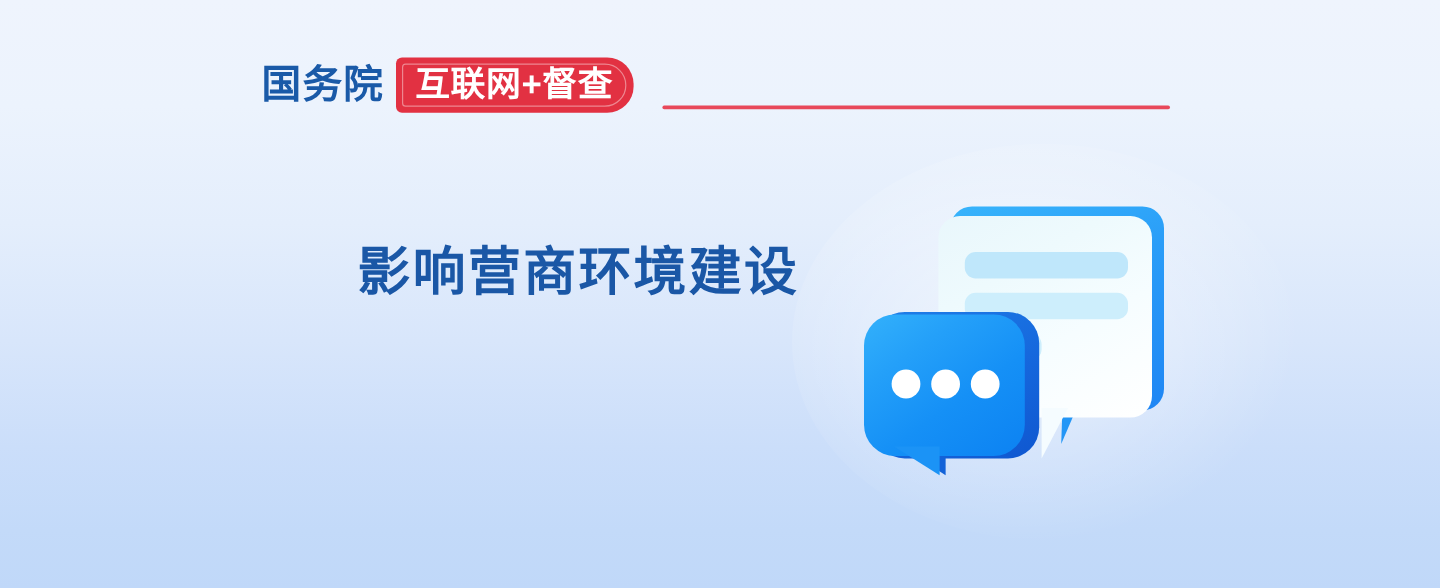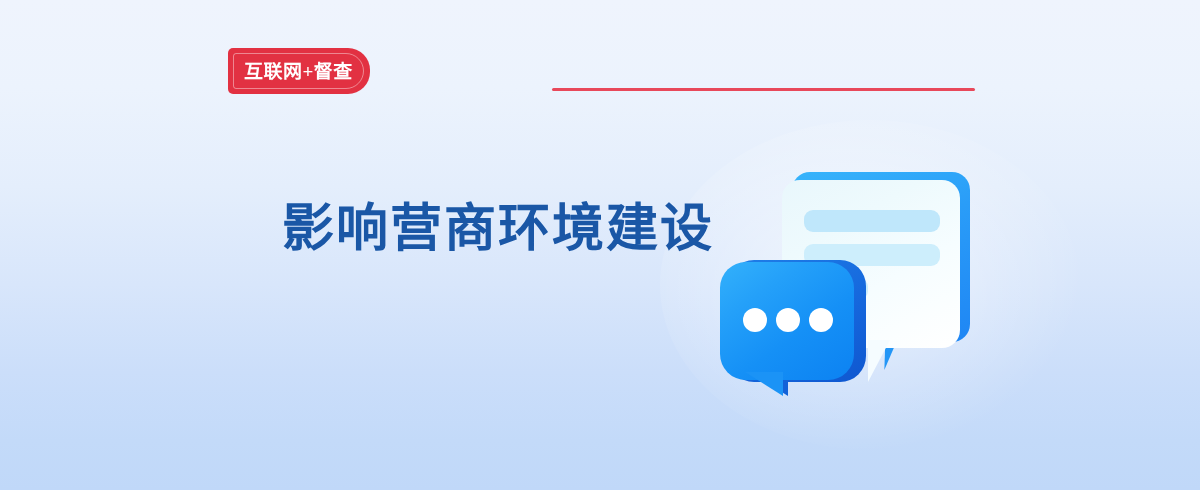--- a/index.html
+++ b/index.html
@@ -83,22 +83,22 @@
     left: 5px;
     top: 5px;
     right: 6px;
     bottom: 5px;
     border: 1.5px solid rgba(255,255,255,0.42);
     border-radius: 3px 18px 18px 3px;
     pointer-events: none;
   }
   .logo-badge-text {
     position: relative;
-    font-family: Liberation Serif, serif;
-    font-size: 19px;
+    font-family: Liberation Sans, sans-serif;
+    font-size: 29px;
     font-weight: 700;
     color: #ffffff;
     letter-spacing: 0.5px;
     line-height: 1;
     white-space: nowrap;
     z-index: 1;
   }
 
   .header-rule {
     position: absolute;
@@ -111,21 +111,21 @@
   }
 
   
   .headline {
     position: absolute;
     left: 282px;
     top: 196px;
     width: 400px;
     text-align: center;
     font-family: "DejaVu Sans", "Liberation Sans", sans-serif;
-    font-size: 52px;
+    font-size: 44px;
     font-weight: 700;
     line-height: 64px;
     letter-spacing: 2px;
     color: #1a57a6;
     white-space: nowrap;
   }
   .headline-line { display: block; }
   .headline-line-2 { letter-spacing: 3px; }
 
   
@@ -252,20 +252,21 @@
   .chat-dot.d3 { left: 109px; }
 </style>
 </head>
 <body>
 
 <div class="banner">
 
   <div class="glow"></div>
 
   <div class="logo-lockup">
+    <div class="logo-gov">国务院</div>
     <div class="logo-badge">
       <span class="logo-badge-text">互联网+督查</span>
     </div>
   </div>
 
   <div class="header-rule"></div>
 
   <div class="headline">
     <span class="headline-line headline-line-1">影响营商环境建设</span>
   </div>

